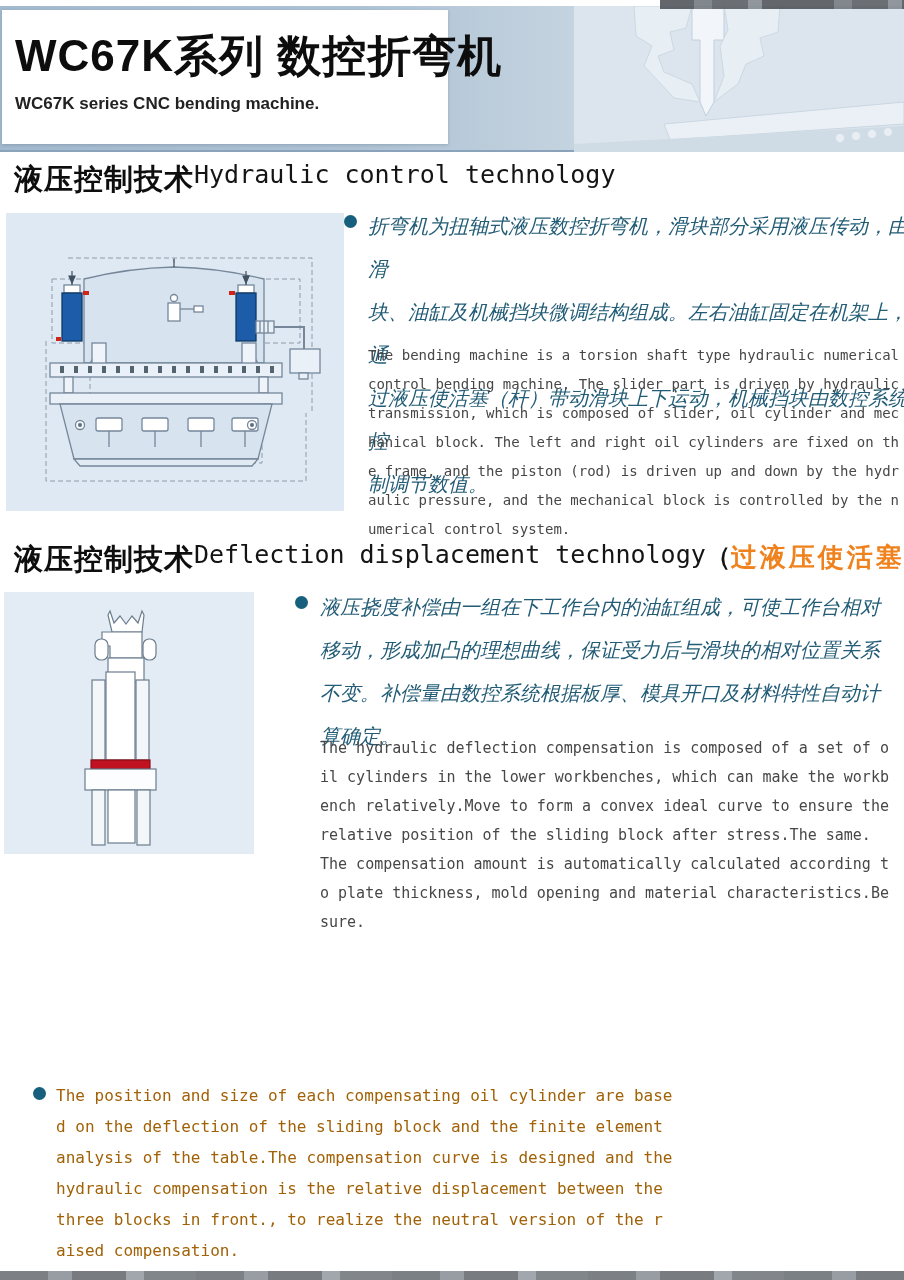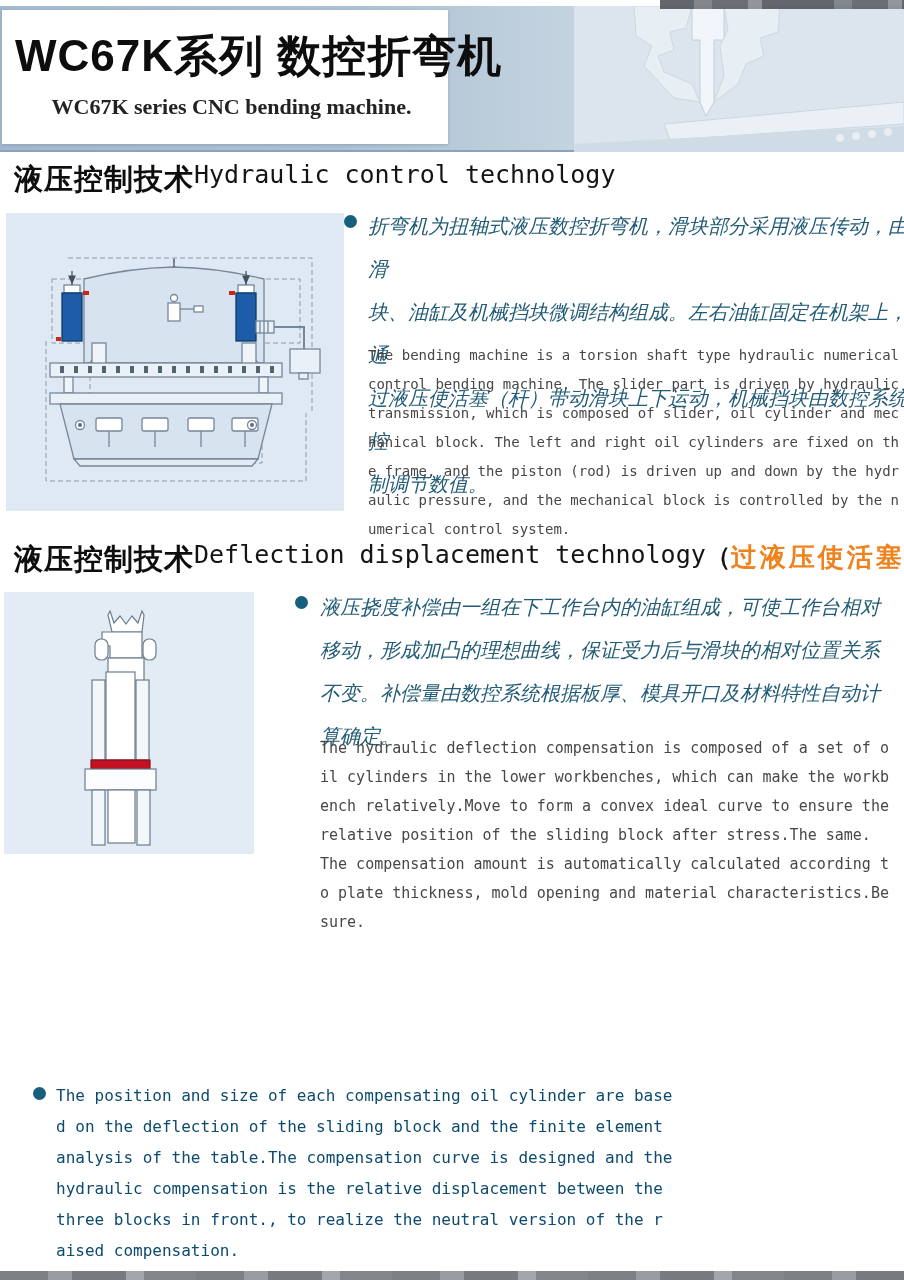--- a/index.html
+++ b/index.html
@@ -19,29 +19,28 @@
   .header-photo { position:absolute; right:0; top:0; width:330px; height:146px; overflow:hidden; }
   .top-edge-strip {
     position:absolute; right:0; top:0; width:244px; height:9px;
     background:repeating-linear-gradient(90deg,#474c52 0 34px,#6b7278 34px 52px,#51565c 52px 88px,#7d848b 88px 102px,#474c52 102px 140px);
     opacity:.85;
   }
   .title-box {
     position:absolute; left:2px; top:4px; width:446px; height:134px;
     background:#ffffff; box-shadow:0 1px 3px rgba(60,80,100,.25);
     padding:16px 0 0 13px;
-    text-align:center;
   }
   .page-title {
     font-size:44px; font-weight:900; color:#0d0d0d; letter-spacing:1px;
     font-family:"Liberation Sans", sans-serif; line-height:60px; white-space:nowrap;
   }
   .page-subtitle {
-    margin-top:8px; font-size:22px; font-weight:bold; color:#222;
-    font-family:Liberation Serif, serif; letter-spacing:0;
+    margin-top:8px; font-size:17px; font-weight:bold; color:#222;
+    font-family:Liberation Sans, sans-serif; letter-spacing:0;
   }
 
   
   .sec-heading { position:absolute; left:14px; display:flex; align-items:flex-start; white-space:nowrap; }
   .sec-heading .cn { font-size:29px; font-weight:bold; color:#0e0e0e; letter-spacing:1px; }
   .sec-heading .en { font-size:25px; font-weight:500; color:#141414; 
                      font-family:"DejaVu Sans Mono", monospace; }
   .sec-heading .note-paren { font-size:25px; color:#141414; font-weight:bold; }
   .sec-heading .note { font-size:26px; color:#f0821e; font-weight:bold; letter-spacing:3px; }
 
@@ -73,21 +72,21 @@
   #cnrow2 .dot { margin-top:10px; margin-right:12px; }
   #cnrow2 .cn-par { width:595px; font-size:20px; line-height:43px; }
   #enpar2 { left:320px; top:734px; width:600px; font-size:15px; line-height:29px; }
 
   #cnrow3 { left:33px; top:946px; }
   #cnrow3 .dot { margin-top:12px; margin-right:13px; }
   #cnrow3 .cn-par { width:660px; font-size:21px; line-height:44px; }
 
   #enrow4 { left:33px; top:1080px; }
   #enrow4 .dot { margin-top:7px; margin-right:10px; }
-  #enrow4 .en-par4 { width:650px; font-size:16px; line-height:31px; color:#0c4a6e;
+  #enrow4 .en-par4 { width:650px; font-size:16px; line-height:31px; color:#a16207;
                      white-space:pre-line; font-family:"DejaVu Sans Mono", monospace; }
 
   
   .bottom-strip {
     position:absolute; left:0; bottom:0; width:904px; height:9px;
     background:repeating-linear-gradient(90deg,#5b6167 0 48px,#7e858c 48px 72px,#565b61 72px 126px,#8a9198 126px 144px,#62686e 144px 196px);
     opacity:.8;
   }
 
   svg { display:block; }

